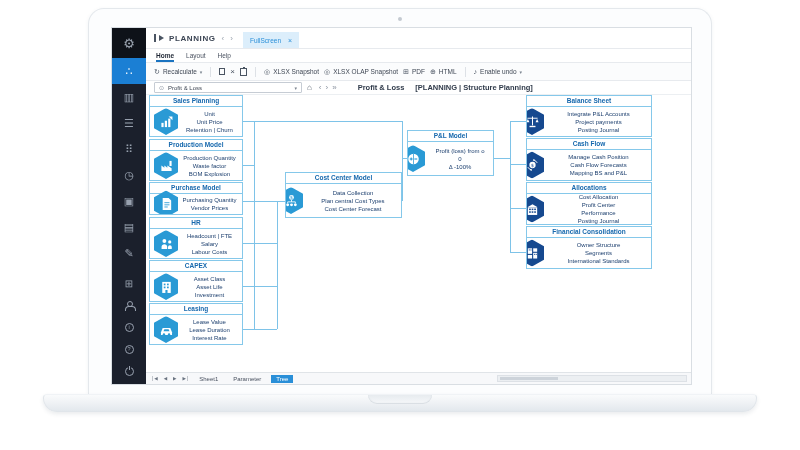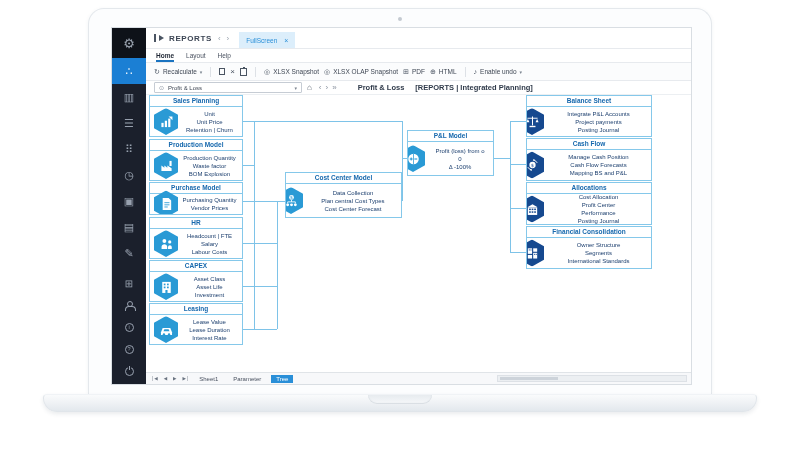--- a/index.html
+++ b/index.html
@@ -155,21 +155,21 @@
               <span class="power-ic"></span>
             </div>
         </div>
       </div>
 
       <div class="main">
 
         <div class="titlebar">
           <div class="tb-inner">
             <span class="panel-ic"></span>
-            <span class="app-title">REPORTS</span>
+            <span class="app-title">PLANNING</span>
             <span class="tb-arrow">‹</span>
             <span class="tb-arrow">›</span>
           </div>
           <div class="doc-tab">
             <span>FullScreen</span>
             <span class="close">×</span>
           </div>
         </div>
 
         <div class="menubar">
@@ -219,21 +219,21 @@
             <span class="val">Profit &amp; Loss</span>
             <span class="dd">▾</span>
           </span>
           <span class="home-ic">⌂</span>
           <span class="nav-arrows">
             <span>‹</span>
             <span>›</span>
             <span>»</span>
           </span>
           <span class="sheet-title">Profit &amp; Loss</span>
-          <span class="sheet-context">[REPORTS | Integrated Planning]</span>
+          <span class="sheet-context">[PLANNING | Structure Planning]</span>
         </div>
 
         <div class="canvas">
           <span class="canvas-back">‹</span>
 
           <div class="cl" style="left:97px;top:26px;width:159px;height:1px"></div>
           <div class="cl" style="left:97px;top:70px;width:11px;height:1px"></div>
           <div class="cl" style="left:97px;top:106px;width:42px;height:1px"></div>
           <div class="cl" style="left:97px;top:148px;width:34px;height:1px"></div>
           <div class="cl" style="left:97px;top:191px;width:34px;height:1px"></div>

